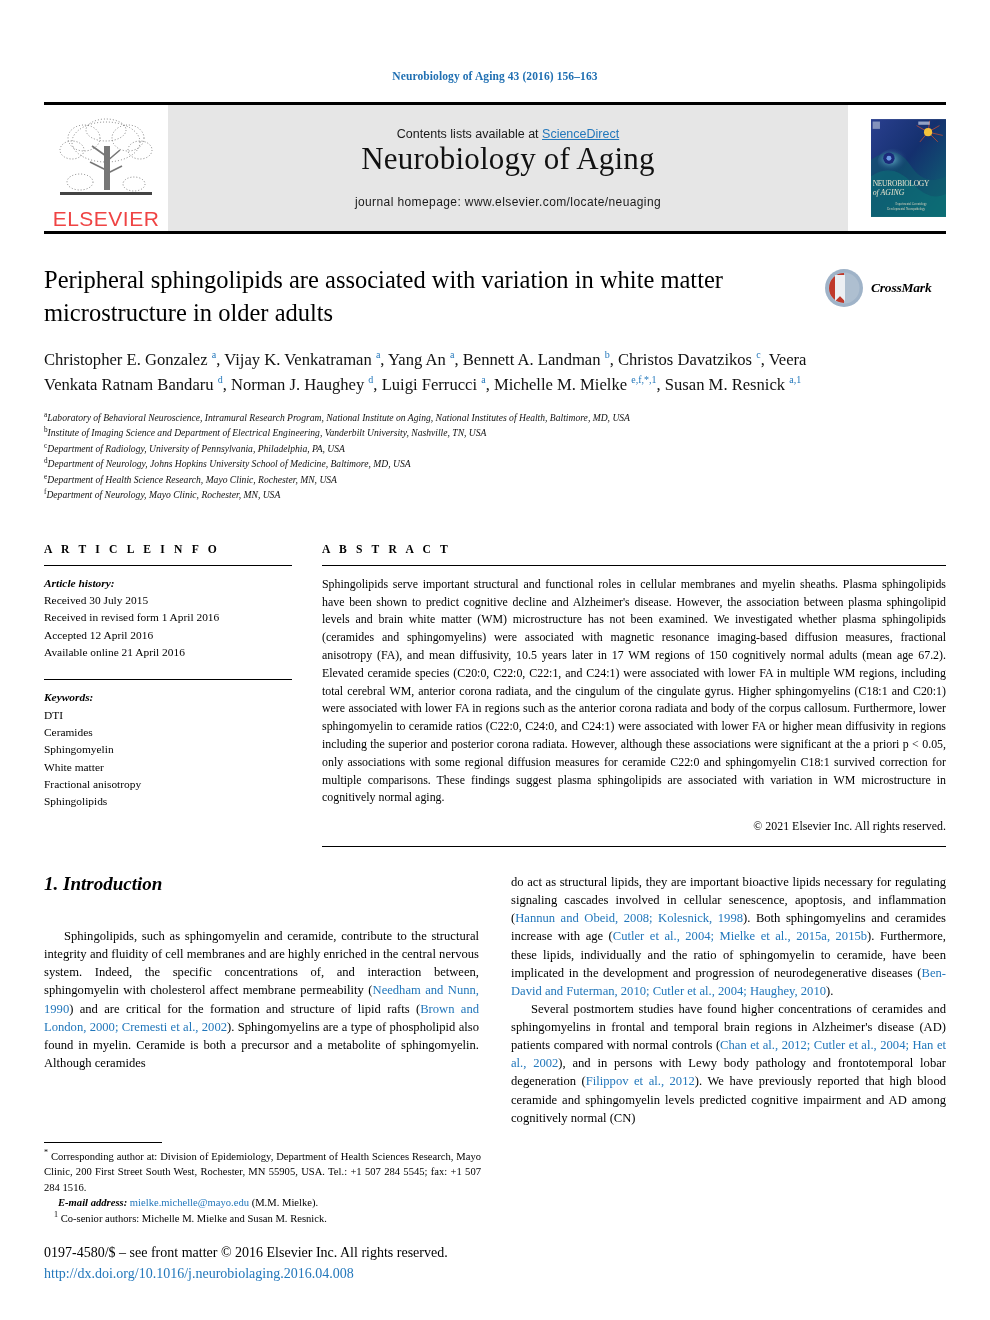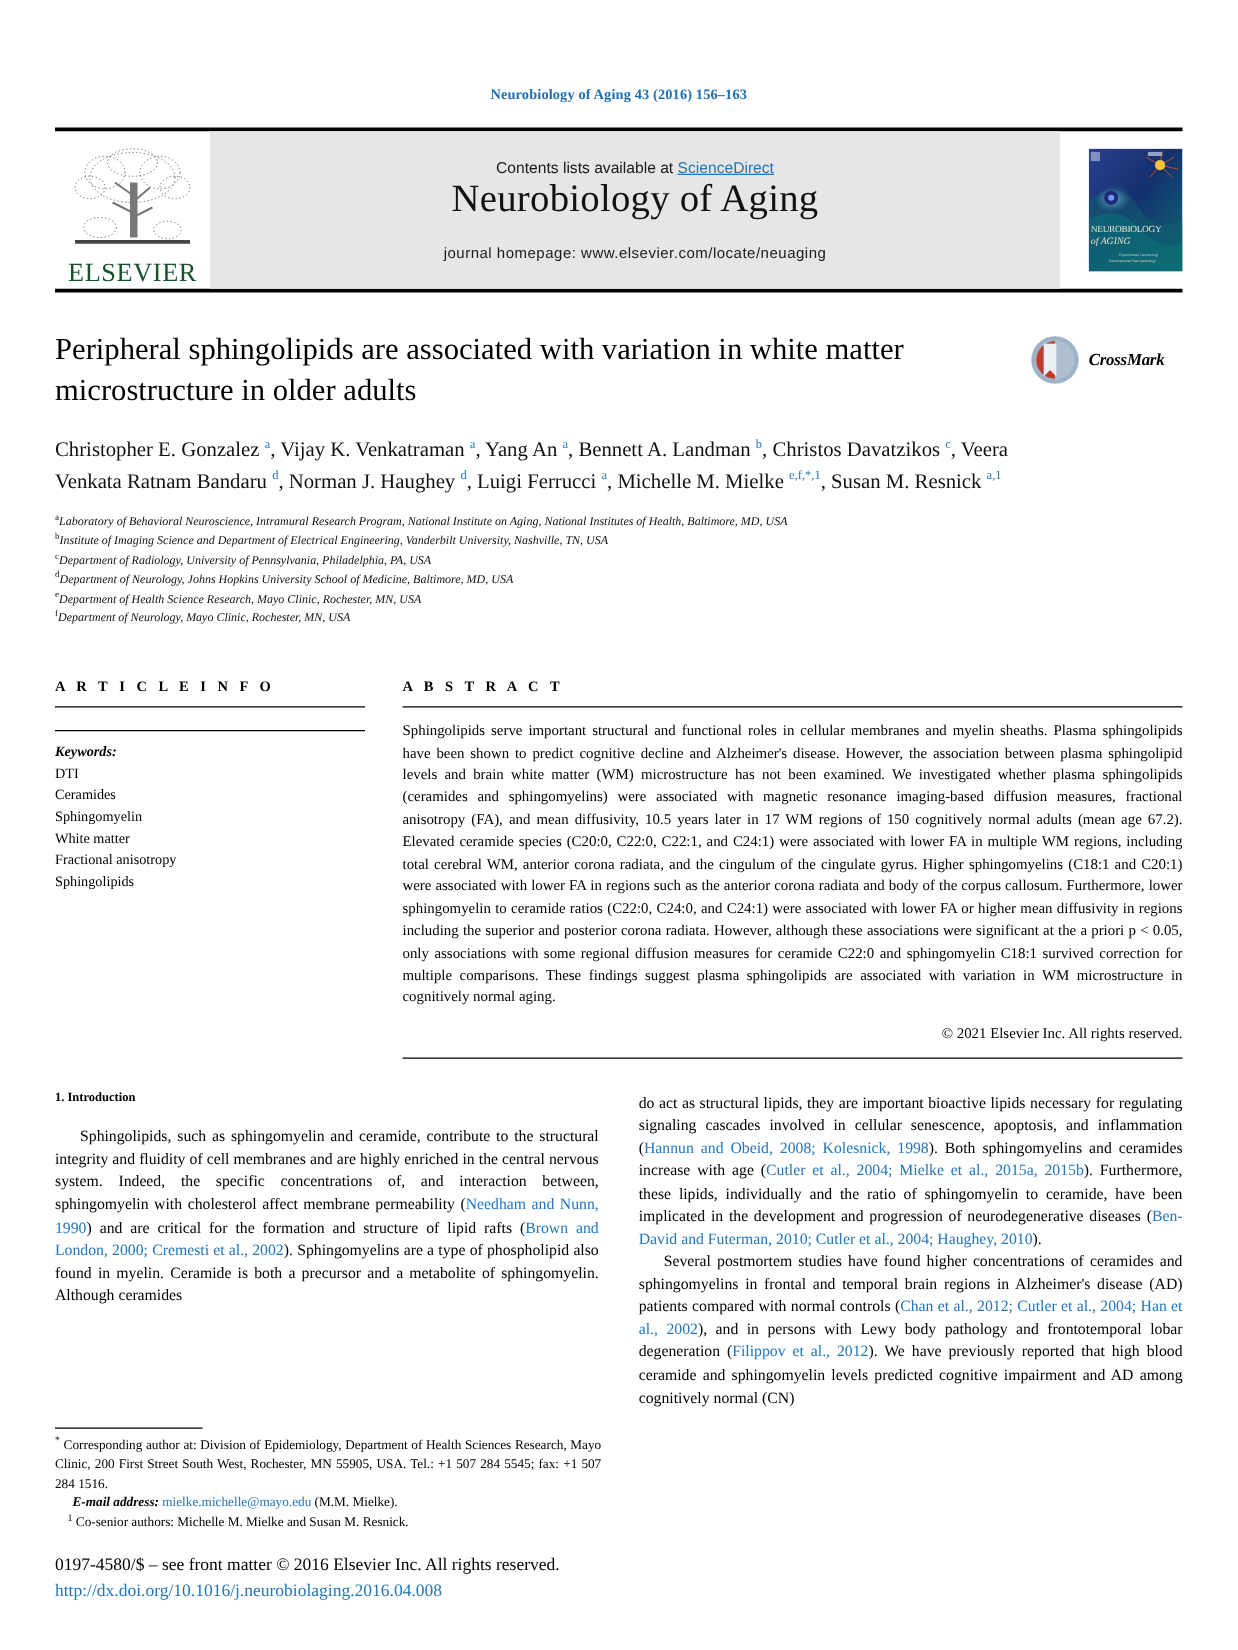--- a/index.html
+++ b/index.html
@@ -51,22 +51,22 @@
     justify-content: flex-end;
     align-items: center;
     padding-bottom: 2px;
     box-sizing: border-box;
   }
   .elsevier-tree {
     width: 104px;
     height: 92px;
   }
   .elsevier-word {
-    font-family: Liberation Serif, serif;
-    color: #14532d;
+    font-family: Liberation Sans, sans-serif;
+    color: #ef4444;
     font-size: 21px;
     letter-spacing: 0.5px;
     line-height: 1;
     font-weight: 400;
   }
   .center-box {
     flex: 1 1 auto;
     background: #e6e6e6;
     display: flex;
     flex-direction: column;
@@ -246,23 +246,24 @@
     display: flex;
     margin-top: 26px;
     gap: 32px;
   }
   .bcol {
     flex: 1 1 0;
     width: 0;
   }
   .sec-num-heading {
     font-family: "Liberation Serif", serif;
-    font-size: 10px;
-    font-weight: bold;
-    margin: 0 0 16px 0;
+    font-size: 19px;
+    font-weight: bold;
+    margin: 0 0 32px 0;
+    font-style: italic;
   }
   p.body-p {
     font-size: 12.6px;
     line-height: 1.44;
     text-align: justify;
     margin: 0;
     text-indent: 20px;
     color: #000;
   }
   p.body-p.cont { text-indent: 0; }
@@ -397,20 +398,27 @@
     <div class="aff"><sup>d</sup><span>Department of Neurology, Johns Hopkins University School of Medicine, Baltimore, MD, USA</span></div>
     <div class="aff"><sup>e</sup><span>Department of Health Science Research, Mayo Clinic, Rochester, MN, USA</span></div>
     <div class="aff"><sup>f</sup><span>Department of Neurology, Mayo Clinic, Rochester, MN, USA</span></div>
   </div>
 
   <div class="info-abstract">
 
     <div class="col-info">
       <div class="sec-heading">A R T I C L E    I N F O</div>
       <div class="hr-thin"></div>
+      <div class="history-block">
+        <div class="lbl">Article history:</div>
+        <div>Received 30 July 2015</div>
+        <div>Received in revised form 1 April 2016</div>
+        <div>Accepted 12 April 2016</div>
+        <div>Available online 21 April 2016</div>
+      </div>
       <div class="kw-divider"></div>
       <div class="keywords-block">
         <div class="lbl">Keywords:</div>
         <div>DTI</div>
         <div>Ceramides</div>
         <div>Sphingomyelin</div>
         <div>White matter</div>
         <div>Fractional anisotropy</div>
         <div>Sphingolipids</div>
       </div>

